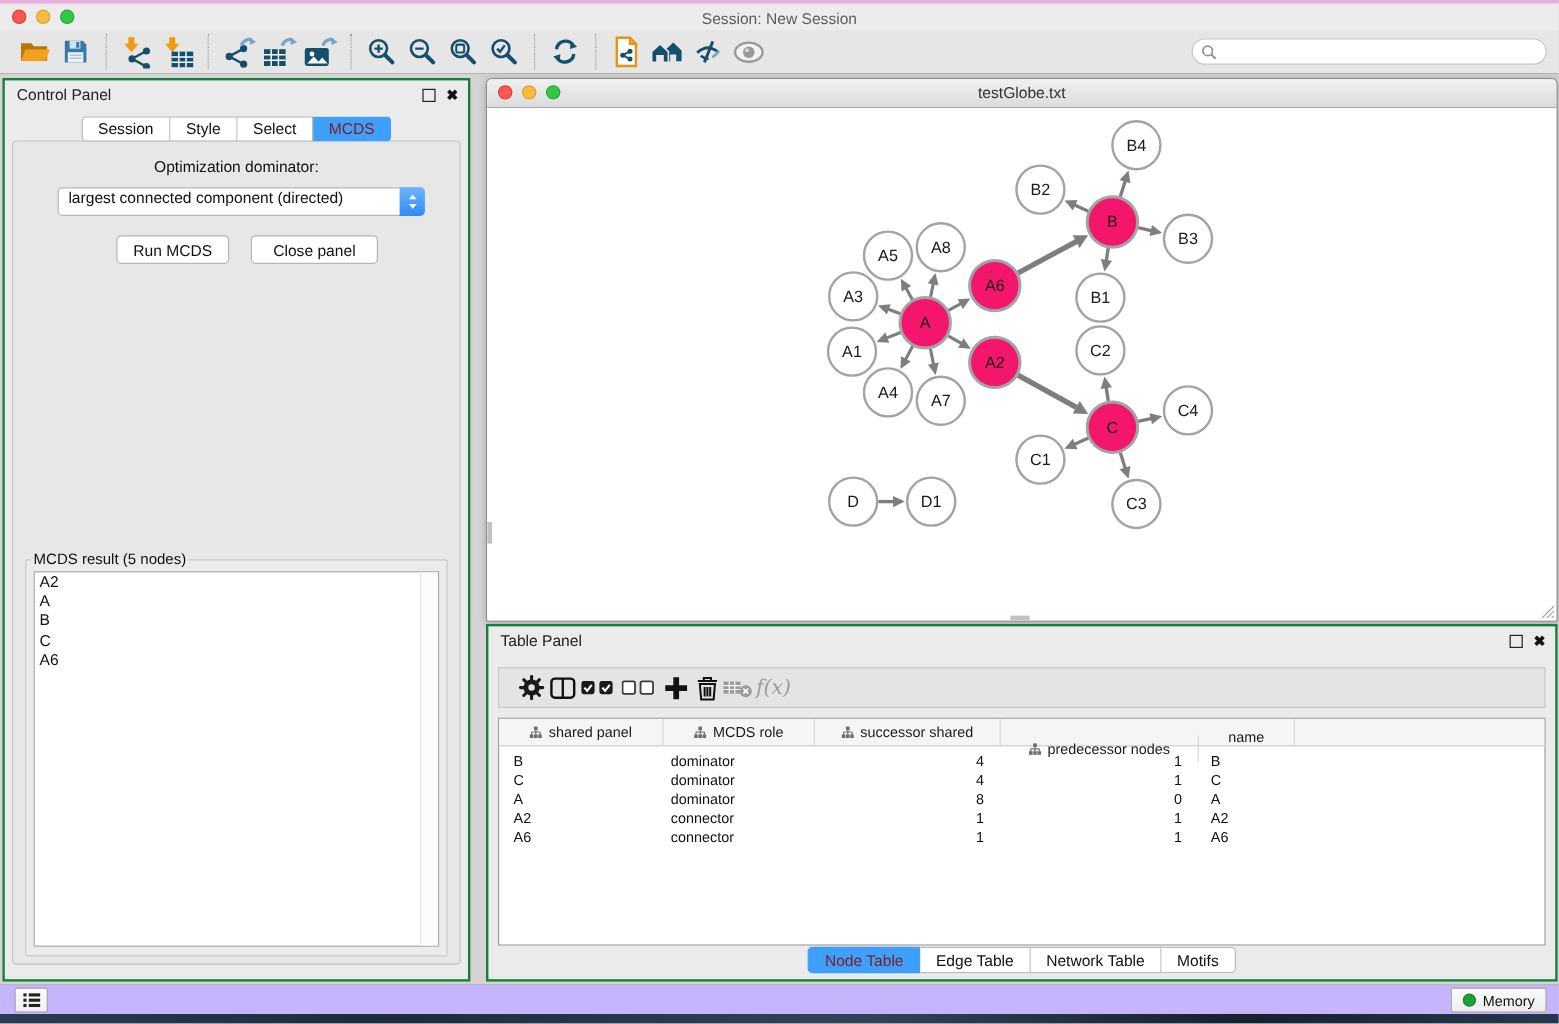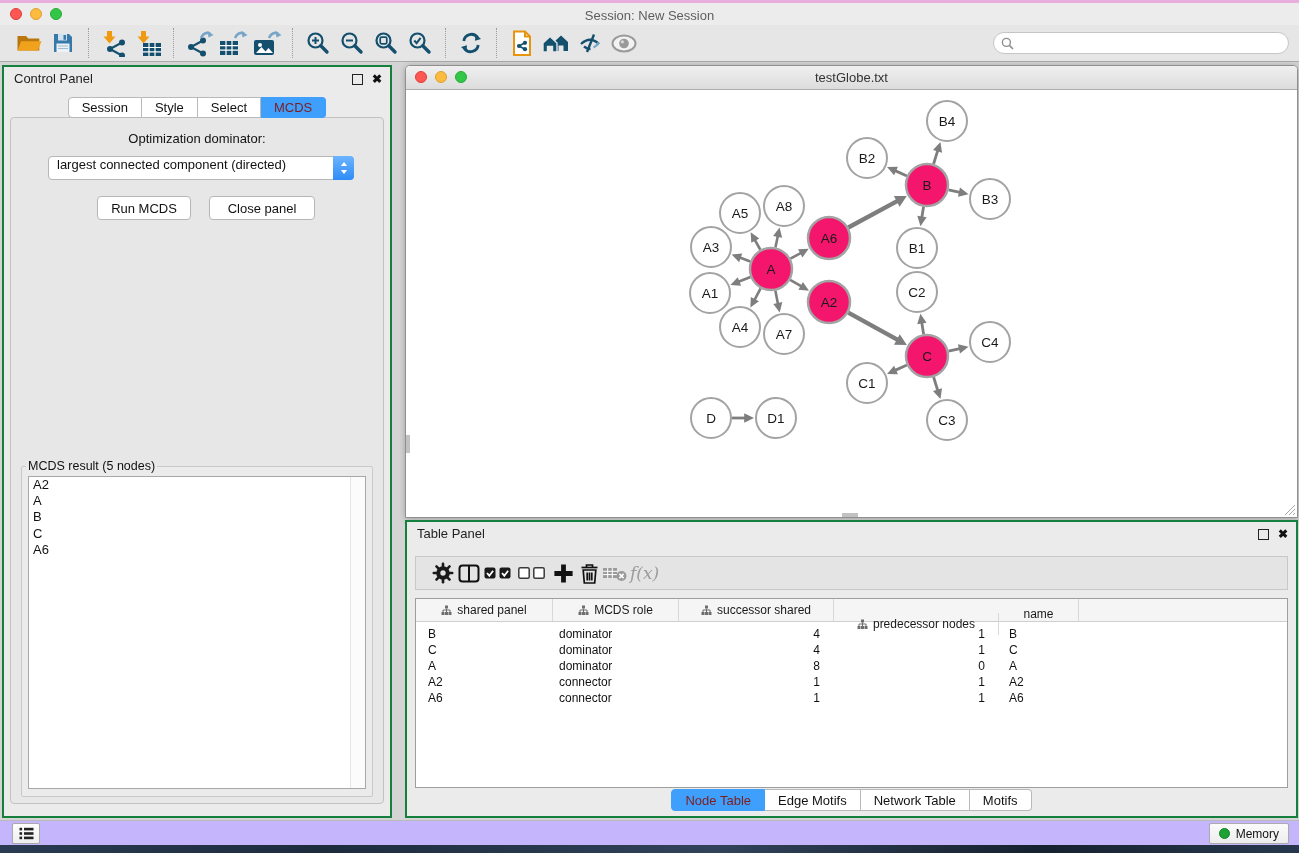--- a/index.html
+++ b/index.html
@@ -546,21 +546,21 @@
             <div class="td c0" style="width: 137px;">A6</div>
             <div class="td c1" style="width: 126px;">connector</div>
             <div class="td c2" style="width: 155px;">1</div>
             <div class="td c3" style="width: 165px;">1</div>
             <div class="td c4" style="width: 80px;">A6</div>
           </div>
         </div>
     </div>
     <div class="tp-tabs seg-tabs" id="table-tabs">
         <div class="seg-tab active">Node Table</div>
-        <div class="seg-tab">Edge Motifs</div>
+        <div class="seg-tab">Edge Table</div>
         <div class="seg-tab">Network Table</div>
         <div class="seg-tab">Motifs</div>
       </div>
   </div>
 </div>
 
 <div class="statusbar">
   <span class="sb-left">
     <svg width="15" height="13" viewBox="0 0 15 13">
       <g fill="#222">

